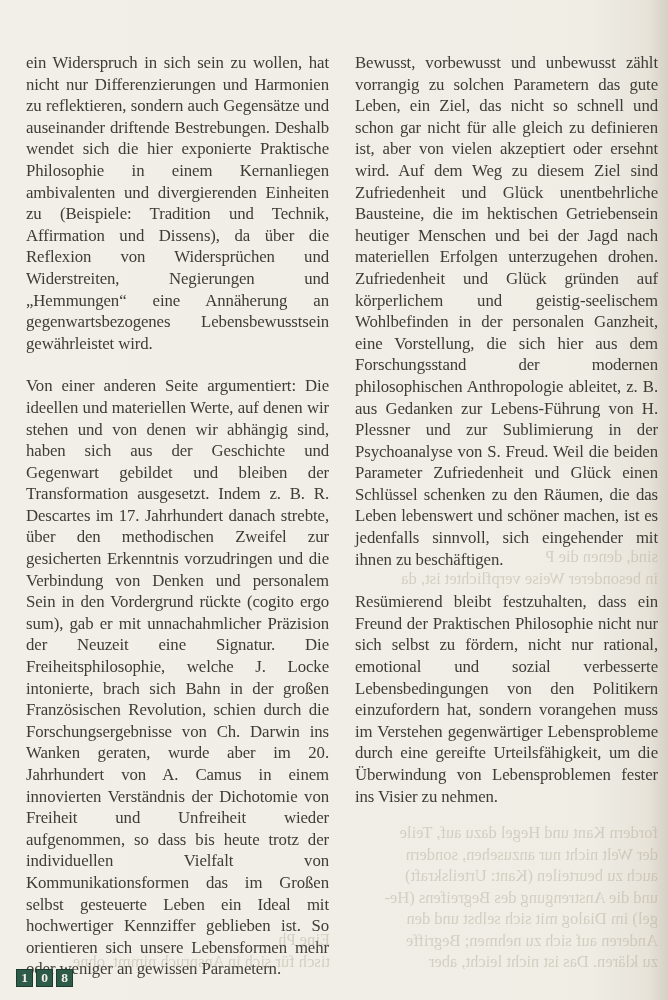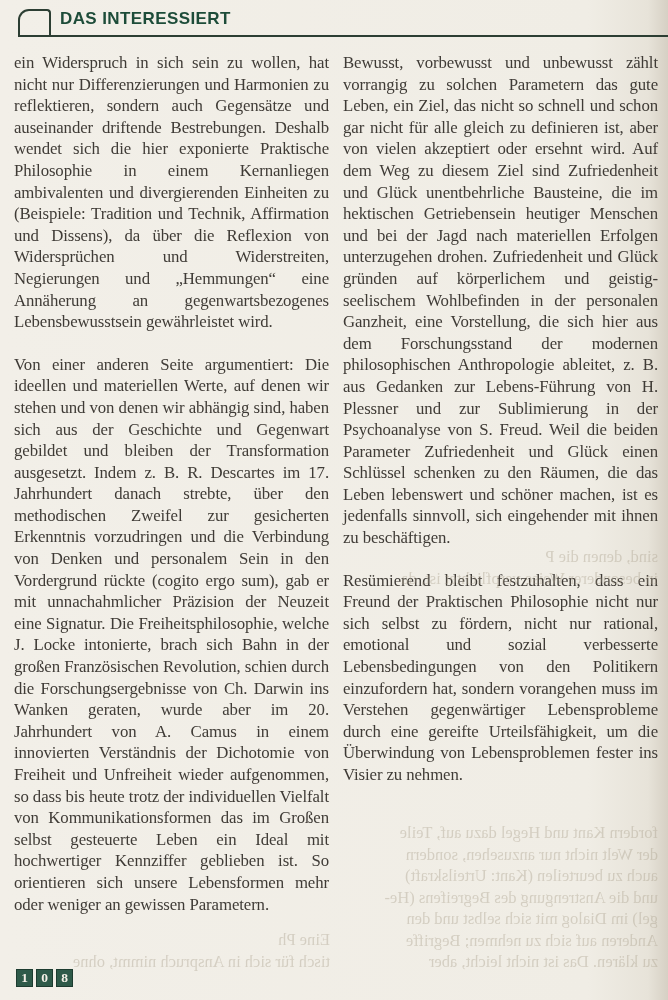--- a/index.html
+++ b/index.html
@@ -68,20 +68,21 @@
     width: 644px;
     display: flex;
     gap: 14px;
   }
   .col {
     width: 315px;
     text-align: justify;
     font-size: 16.8px;
     line-height: 21.6px;
     letter-spacing: -0.1px;
+    margin-left: 12px;
   }
   .col p {
     margin: 0 0 21px 0;
   }
 
   
   .ghost {
     position: absolute;
     transform: scaleX(-1);
     color: #a79d89;
@@ -118,25 +119,20 @@
     display: flex;
     align-items: center;
     justify-content: center;
   }
 </style>
 </head>
 <body>
 
 <div class="page">
 
-  <div class="page-header">
-    <div class="tab-glyph"></div>
-    <div class="header-title">DAS INTERESSIERT</div>
-    <div class="header-rule"></div>
-  </div>
 
   <div class="columns">
     <div class="col">
       <p>ein Widerspruch in sich sein zu wollen, hat nicht nur Differenzierungen und Harmonien zu reflektieren, sondern auch Gegensätze und auseinander driftende Bestrebungen. Deshalb wendet sich die hier exponierte Praktische Philosophie in einem Kernanliegen ambivalenten und divergierenden Einheiten zu (Beispiele: Tradition und Technik, Affirmation und Dissens), da über die Reflexion von Widersprüchen und Widerstreiten, Negierungen und „Hemmungen“ eine Annäherung an gegenwartsbezogenes Lebensbewusstsein gewährleistet wird.</p>
       <p>Von einer anderen Seite argumentiert: Die ideellen und materiellen Werte, auf denen wir stehen und von denen wir abhängig sind, haben sich aus der Geschichte und Gegenwart gebildet und bleiben der Transformation ausgesetzt. Indem z. B. R. Descartes im 17. Jahrhundert danach strebte, über den methodischen Zweifel zur gesicherten Erkenntnis vorzudringen und die Verbindung von Denken und personalem Sein in den Vordergrund rückte (cogito ergo sum), gab er mit unnachahmlicher Präzision der Neuzeit eine Signatur. Die Freiheitsphilosophie, welche J. Locke intonierte, brach sich Bahn in der großen Französischen Revolution, schien durch die Forschungsergebnisse von Ch. Darwin ins Wanken geraten, wurde aber im 20. Jahrhundert von A. Camus in einem innovierten Verständnis der Dichotomie von Freiheit und Unfreiheit wieder aufgenommen, so dass bis heute trotz der individuellen Vielfalt von Kommunikationsformen das im Großen selbst gesteuerte Leben ein Ideal mit hochwertiger Kennziffer geblieben ist. So orientieren sich unsere Lebensformen mehr oder weniger an gewissen Parametern.</p>
     </div>
     <div class="col">
       <p>Bewusst, vorbewusst und unbewusst zählt vorrangig zu solchen Parametern das gute Leben, ein Ziel, das nicht so schnell und schon gar nicht für alle gleich zu definieren ist, aber von vielen akzeptiert oder ersehnt wird. Auf dem Weg zu diesem Ziel sind Zufriedenheit und Glück unentbehrliche Bausteine, die im hektischen Getriebensein heutiger Menschen und bei der Jagd nach materiellen Erfolgen unterzugehen drohen. Zufriedenheit und Glück gründen auf körperlichem und geistig-seelischem Wohlbefinden in der personalen Ganzheit, eine Vorstellung, die sich hier aus dem Forschungsstand der modernen philosophischen Anthropologie ableitet, z. B. aus Gedanken zur Lebens-Führung von H. Plessner und zur Sublimierung in der Psychoanalyse von S. Freud. Weil die beiden Parameter Zufriedenheit und Glück einen Schlüssel schenken zu den Räumen, die das Leben lebenswert und schöner machen, ist es jedenfalls sinnvoll, sich eingehender mit ihnen zu beschäftigen.</p>
       <p>Resümierend bleibt festzuhalten, dass ein Freund der Praktischen Philosophie nicht nur sich selbst zu fördern, nicht nur rational, emotional und sozial verbesserte Lebensbedingungen von den Politikern einzufordern hat, sondern vorangehen muss im Verstehen gegenwärtiger Lebensprobleme durch eine gereifte Urteilsfähigkeit, um die Überwindung von Lebensproblemen fester ins Visier zu nehmen.</p>
     </div>

